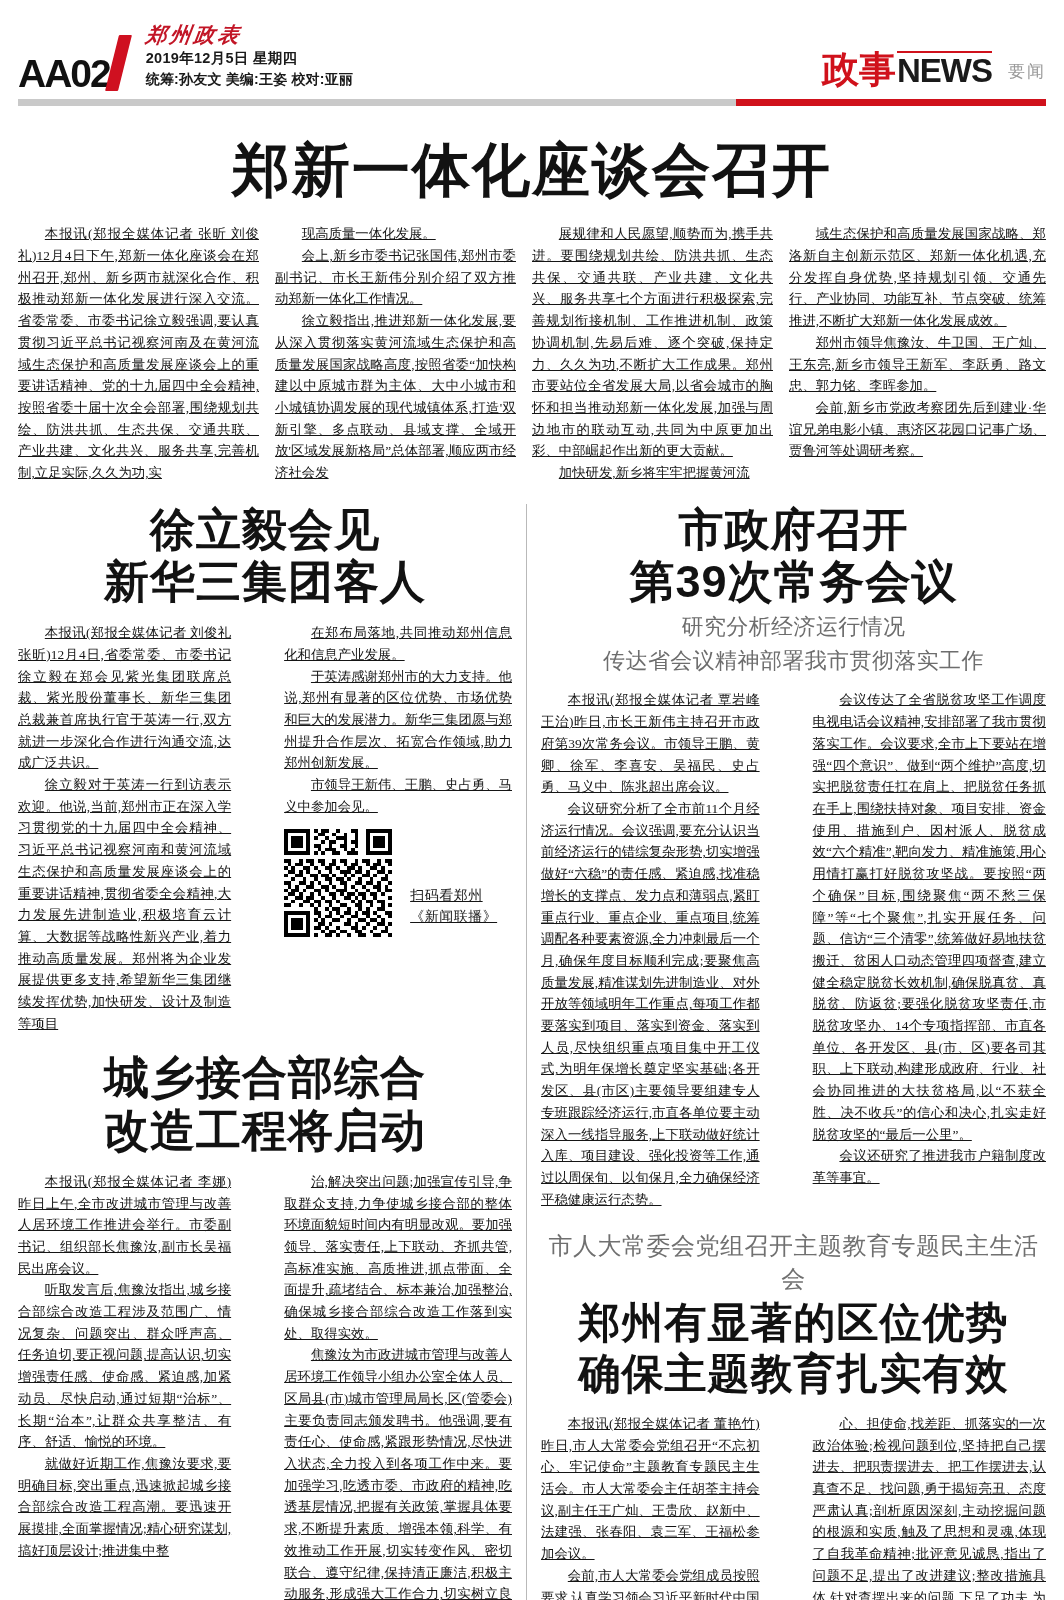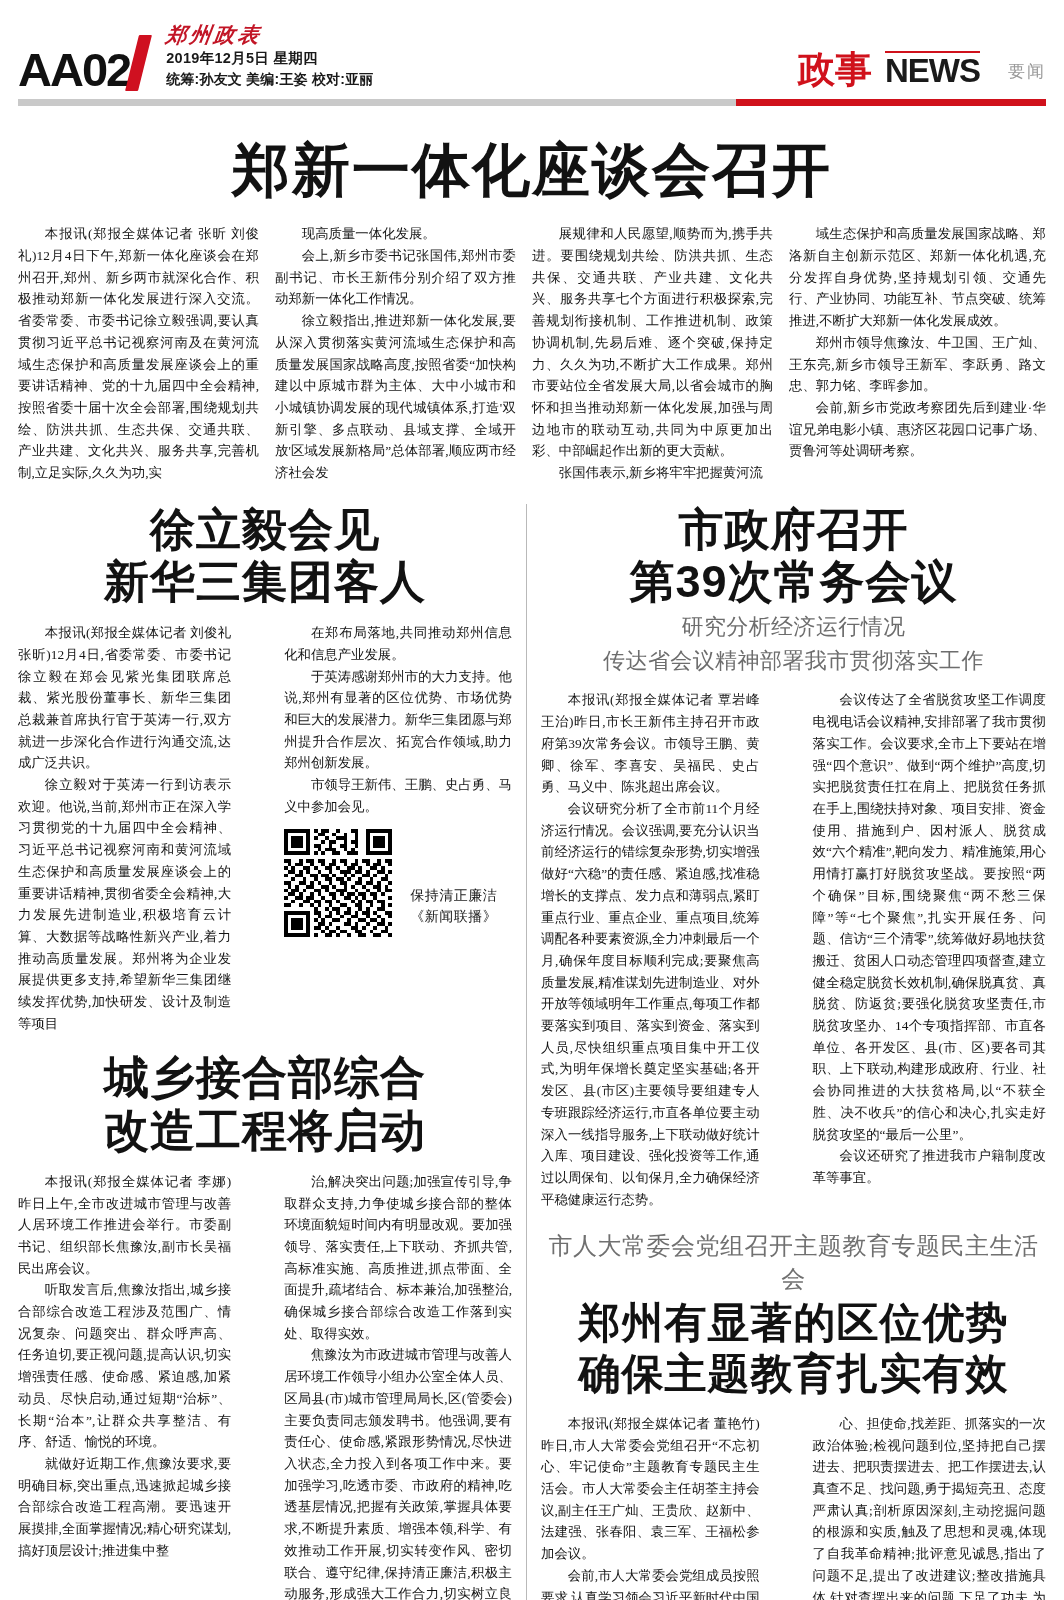--- a/index.html
+++ b/index.html
@@ -20,21 +20,21 @@
   
   .masthead {
     display: flex;
     align-items: flex-end;
     padding: 24px 0 6px 0;
     position: relative;
   }
   .folio {
     font-family: "Liberation Sans", sans-serif;
     font-weight: bold;
-    font-size: 47px;
+    font-size: 39px;
     letter-spacing: -2px;
     line-height: .9;
     color: #111;
     padding-right: 2px;
   }
   .red-slash {
     width: 26px; height: 56px;
     position: relative;
     margin-left: -2px;
     margin-right: 10px;
@@ -75,21 +75,20 @@
     font-weight: bold;
     color: #1a1a1a;
     letter-spacing: .2px;
     line-height: 1.45;
   }
   .masthead-right {
     margin-left: auto;
     display: flex;
     align-items: flex-end;
     padding-bottom: 4px;
-    gap: 12px;
   }
   .section-cn {
     font-family: "Liberation Sans", sans-serif;
     font-weight: bold;
     font-size: 37px;
     color: #d0111b;
     letter-spacing: 0px;
     line-height: .95;
   }
   .section-en {
@@ -165,20 +164,21 @@
 
   
   .cols { display: flex; }
   .col {
     font-size: 13.4px;
     line-height: 1.62;
     text-align: justify;
     text-justify: inter-ideograph;
     color: #151515;
     font-family: "Liberation Serif", "DejaVu Serif", serif;
+    text-decoration: underline;
   }
   .col p { text-indent: 2em; margin: 0; }
   .col p + p { margin-top: 0px; }
 
   
   .four-col .col { width: 25%; padding-right: 16px; }
   .four-col .col:last-child { padding-right: 0; }
 
   
   .two-col .col { width: 50%; padding-right: 16px; }
@@ -245,21 +245,21 @@
     <div class="col">
       <p>本报讯(郑报全媒体记者 张昕 刘俊礼)12月4日下午,郑新一体化座谈会在郑州召开,郑州、新乡两市就深化合作、积极推动郑新一体化发展进行深入交流。省委常委、市委书记徐立毅强调,要认真贯彻习近平总书记视察河南及在黄河流域生态保护和高质量发展座谈会上的重要讲话精神、党的十九届四中全会精神,按照省委十届十次全会部署,围绕规划共绘、防洪共抓、生态共保、交通共联、产业共建、文化共兴、服务共享,完善机制,立足实际,久久为功,实</p>
     </div>
     <div class="col">
       <p>现高质量一体化发展。</p>
       <p>会上,新乡市委书记张国伟,郑州市委副书记、市长王新伟分别介绍了双方推动郑新一体化工作情况。</p>
       <p>徐立毅指出,推进郑新一体化发展,要从深入贯彻落实黄河流域生态保护和高质量发展国家战略高度,按照省委“加快构建以中原城市群为主体、大中小城市和小城镇协调发展的现代城镇体系,打造'双新引擎、多点联动、县域支撑、全域开放'区域发展新格局”总体部署,顺应两市经济社会发</p>
     </div>
     <div class="col">
       <p>展规律和人民愿望,顺势而为,携手共进。要围绕规划共绘、防洪共抓、生态共保、交通共联、产业共建、文化共兴、服务共享七个方面进行积极探索,完善规划衔接机制、工作推进机制、政策协调机制,先易后难、逐个突破,保持定力、久久为功,不断扩大工作成果。郑州市要站位全省发展大局,以省会城市的胸怀和担当推动郑新一体化发展,加强与周边地市的联动互动,共同为中原更加出彩、中部崛起作出新的更大贡献。</p>
-      <p>张国伟表示,新乡将牢牢把握黄河流</p>
+      <p>加快研发,新乡将牢牢把握黄河流</p>
     </div>
     <div class="col">
       <p>域生态保护和高质量发展国家战略、郑洛新自主创新示范区、郑新一体化机遇,充分发挥自身优势,坚持规划引领、交通先行、产业协同、功能互补、节点突破、统筹推进,不断扩大郑新一体化发展成效。</p>
       <p>郑州市领导焦豫汝、牛卫国、王广灿、王东亮,新乡市领导王新军、李跃勇、路文忠、郭力铭、李晖参加。</p>
       <p>会前,新乡市党政考察团先后到建业·华谊兄弟电影小镇、惠济区花园口记事广场、贾鲁河等处调研考察。</p>
     </div>
   </div>
 
   <div class="mid-band">
 
@@ -506,21 +506,21 @@
                   <rect x="8" y="28" width="1" height="1"></rect>
                     <rect x="11" y="28" width="2" height="1"></rect>
                     <rect x="14" y="28" width="1" height="1"></rect>
                     <rect x="17" y="28" width="1" height="1"></rect>
                     <rect x="20" y="28" width="2" height="1"></rect>
                     <rect x="24" y="28" width="2" height="1"></rect>
                     <rect x="28" y="28" width="1" height="1"></rect>
                 </g>
               </svg>
               <div class="qr-caption">
-                <div>保持清正廉洁</div>
+                <div>扫码看郑州</div>
                 <div>《新闻联播》</div>
               </div>
             </div>
           </div>
         </div>
       </div>
 
       <div style="margin-top:18px;">
         <h2 class="h-big">城乡接合部综合</h2>
         <h2 class="h-big">改造工程将启动</h2>

